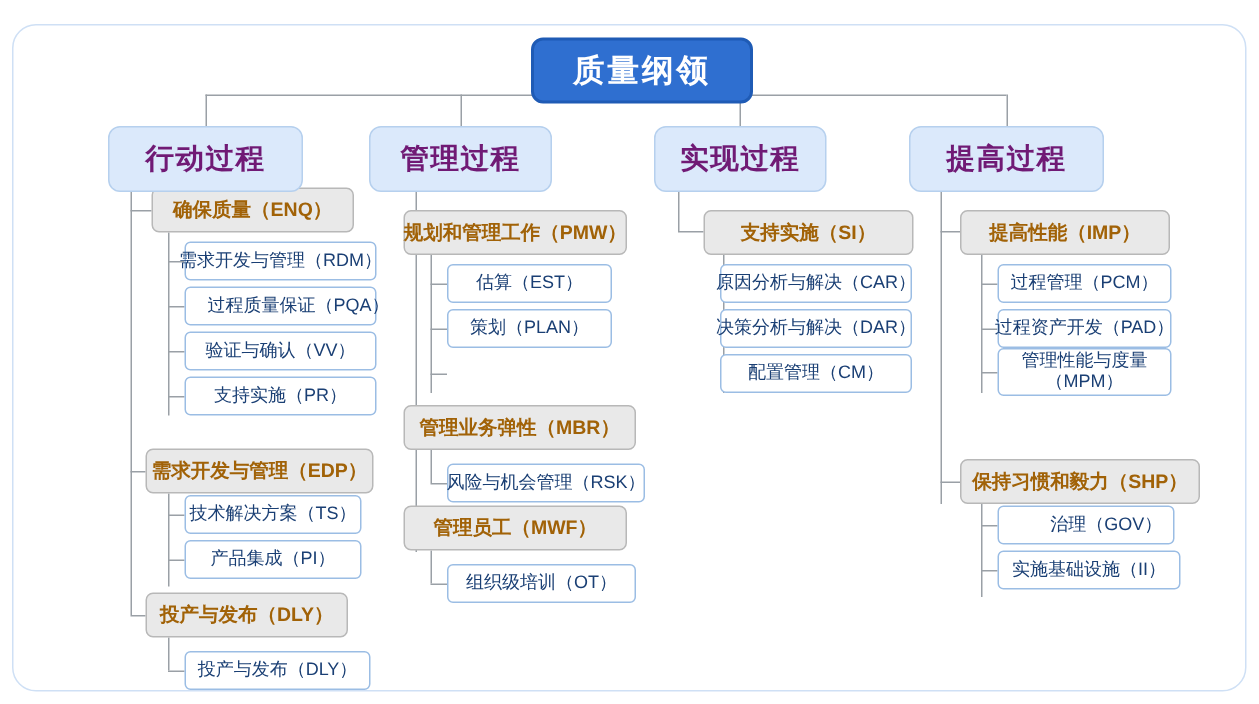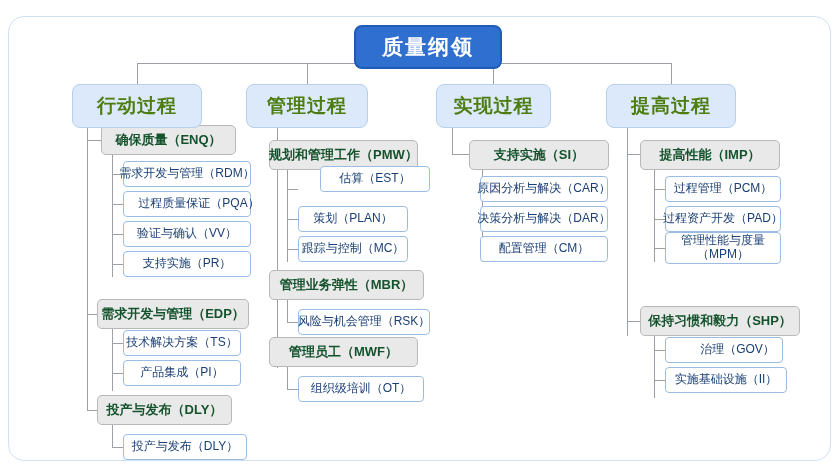--- a/index.html
+++ b/index.html
@@ -37,36 +37,36 @@
     z-index: 5;
   }
 
   
   .cat {
     position: absolute;
     height: 44px;
     background: #dbe9fb;
     border: 1px solid #b6d0ee;
     border-radius: 8px;
-    color: #4d7c0f;
+    color: #701a75;
     font-size: 19px;
     font-weight: bold;
     display: flex; align-items: center; justify-content: center;
     letter-spacing: 1px;
     z-index: 4;
   }
 
   
   .grp {
     position: absolute;
     height: 30px;
     background: #e9e9e9;
     border: 1px solid #b8b8b8;
     border-radius: 5px;
-    color: #14532d;
+    color: #a16207;
     font-size: 13px;
     font-weight: bold;
     display: flex; align-items: center; justify-content: center;
     padding: 0 6px;
     white-space: nowrap;
     z-index: 3;
   }
 
   
   .leaf {
@@ -137,25 +137,24 @@
   <div class="grp" style="left:88px; top:378px; width:135px;">投产与发布（DLY）</div>
   <div class="ln v" style="left:103px; top:408px; height:22px;"></div>
   <div class="ln h" style="left:103px; top:430px; width:11px;"></div>
   <div class="leaf" style="left:114px; top:417px; width:124px;">投产与发布（DLY）</div>
 
   <div class="ln v" style="left:268px; top:111px; height:240px;"></div>
 
   <div class="grp" style="left:260px; top:123px; width:149px;">规划和管理工作（PMW）</div>
   <div class="ln v" style="left:278px; top:153px; height:92px;"></div>
   <div class="ln h" style="left:278px; top:172px; width:11px;"></div>
-  <div class="leaf" style="left:289px; top:149px; width:110px;margin-left:22px;">估算（EST）</div>
+  <div class="leaf" style="left:289px; top:159px; width:110px;">估算（EST）</div>
   <div class="ln h" style="left:278px; top:202px; width:11px;"></div>
   <div class="leaf" style="left:289px; top:189px; width:110px;">策划（PLAN）</div>
   <div class="ln h" style="left:278px; top:232px; width:11px;"></div>
-  <div class="leaf" style="left:289px; top:219px; width:110px;">跟踪与控制（MC）</div>
 
   <div class="grp" style="left:260px; top:253px; width:155px;">管理业务弹性（MBR）</div>
   <div class="ln v" style="left:278px; top:283px; height:22px;"></div>
   <div class="ln h" style="left:278px; top:305px; width:11px;"></div>
   <div class="leaf" style="left:289px; top:292px; width:132px;">风险与机会管理（RSK）</div>
 
   <div class="grp" style="left:260px; top:320px; width:149px;">管理员工（MWF）</div>
   <div class="ln v" style="left:278px; top:350px; height:22px;"></div>
   <div class="ln h" style="left:278px; top:372px; width:11px;"></div>
   <div class="leaf" style="left:289px; top:359px; width:126px;">组织级培训（OT）</div>

